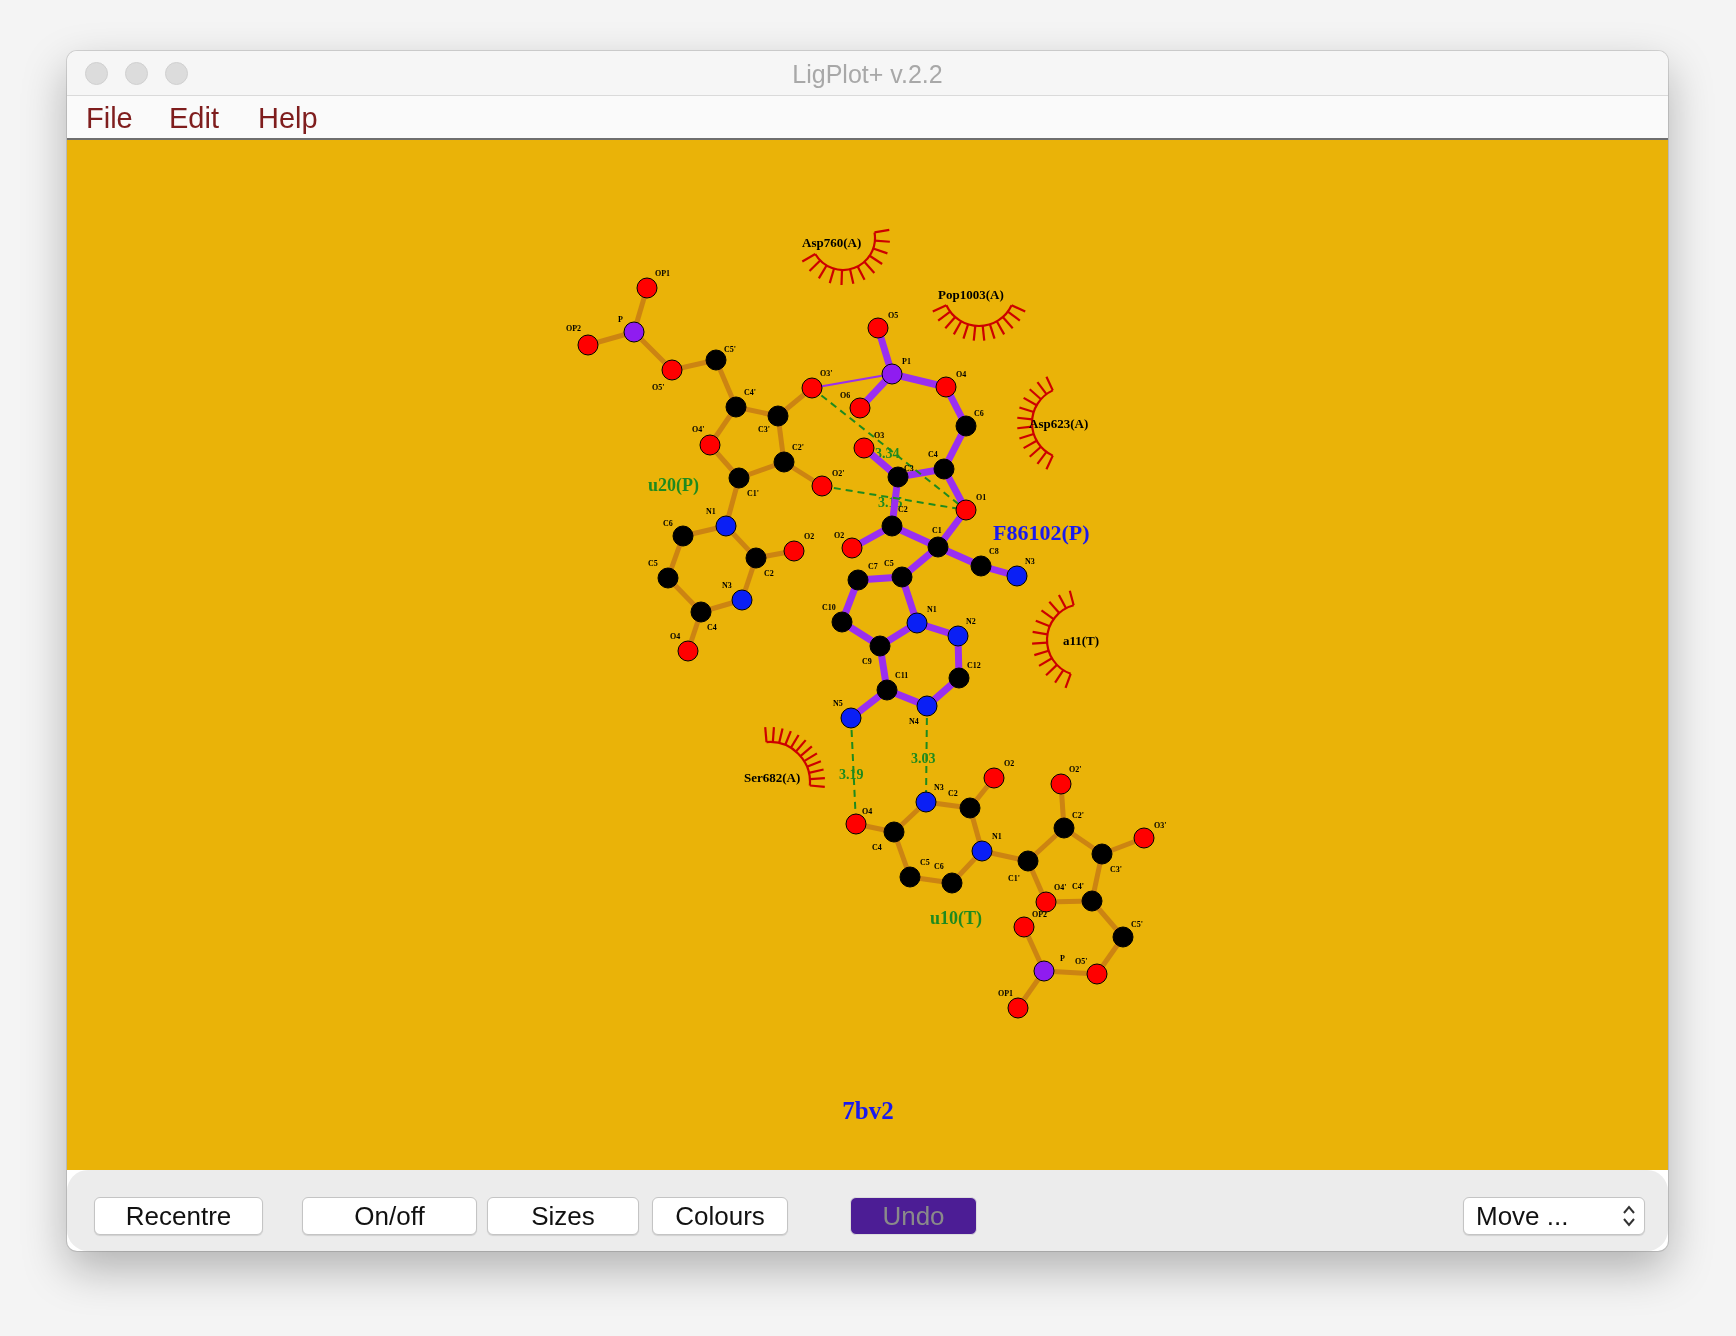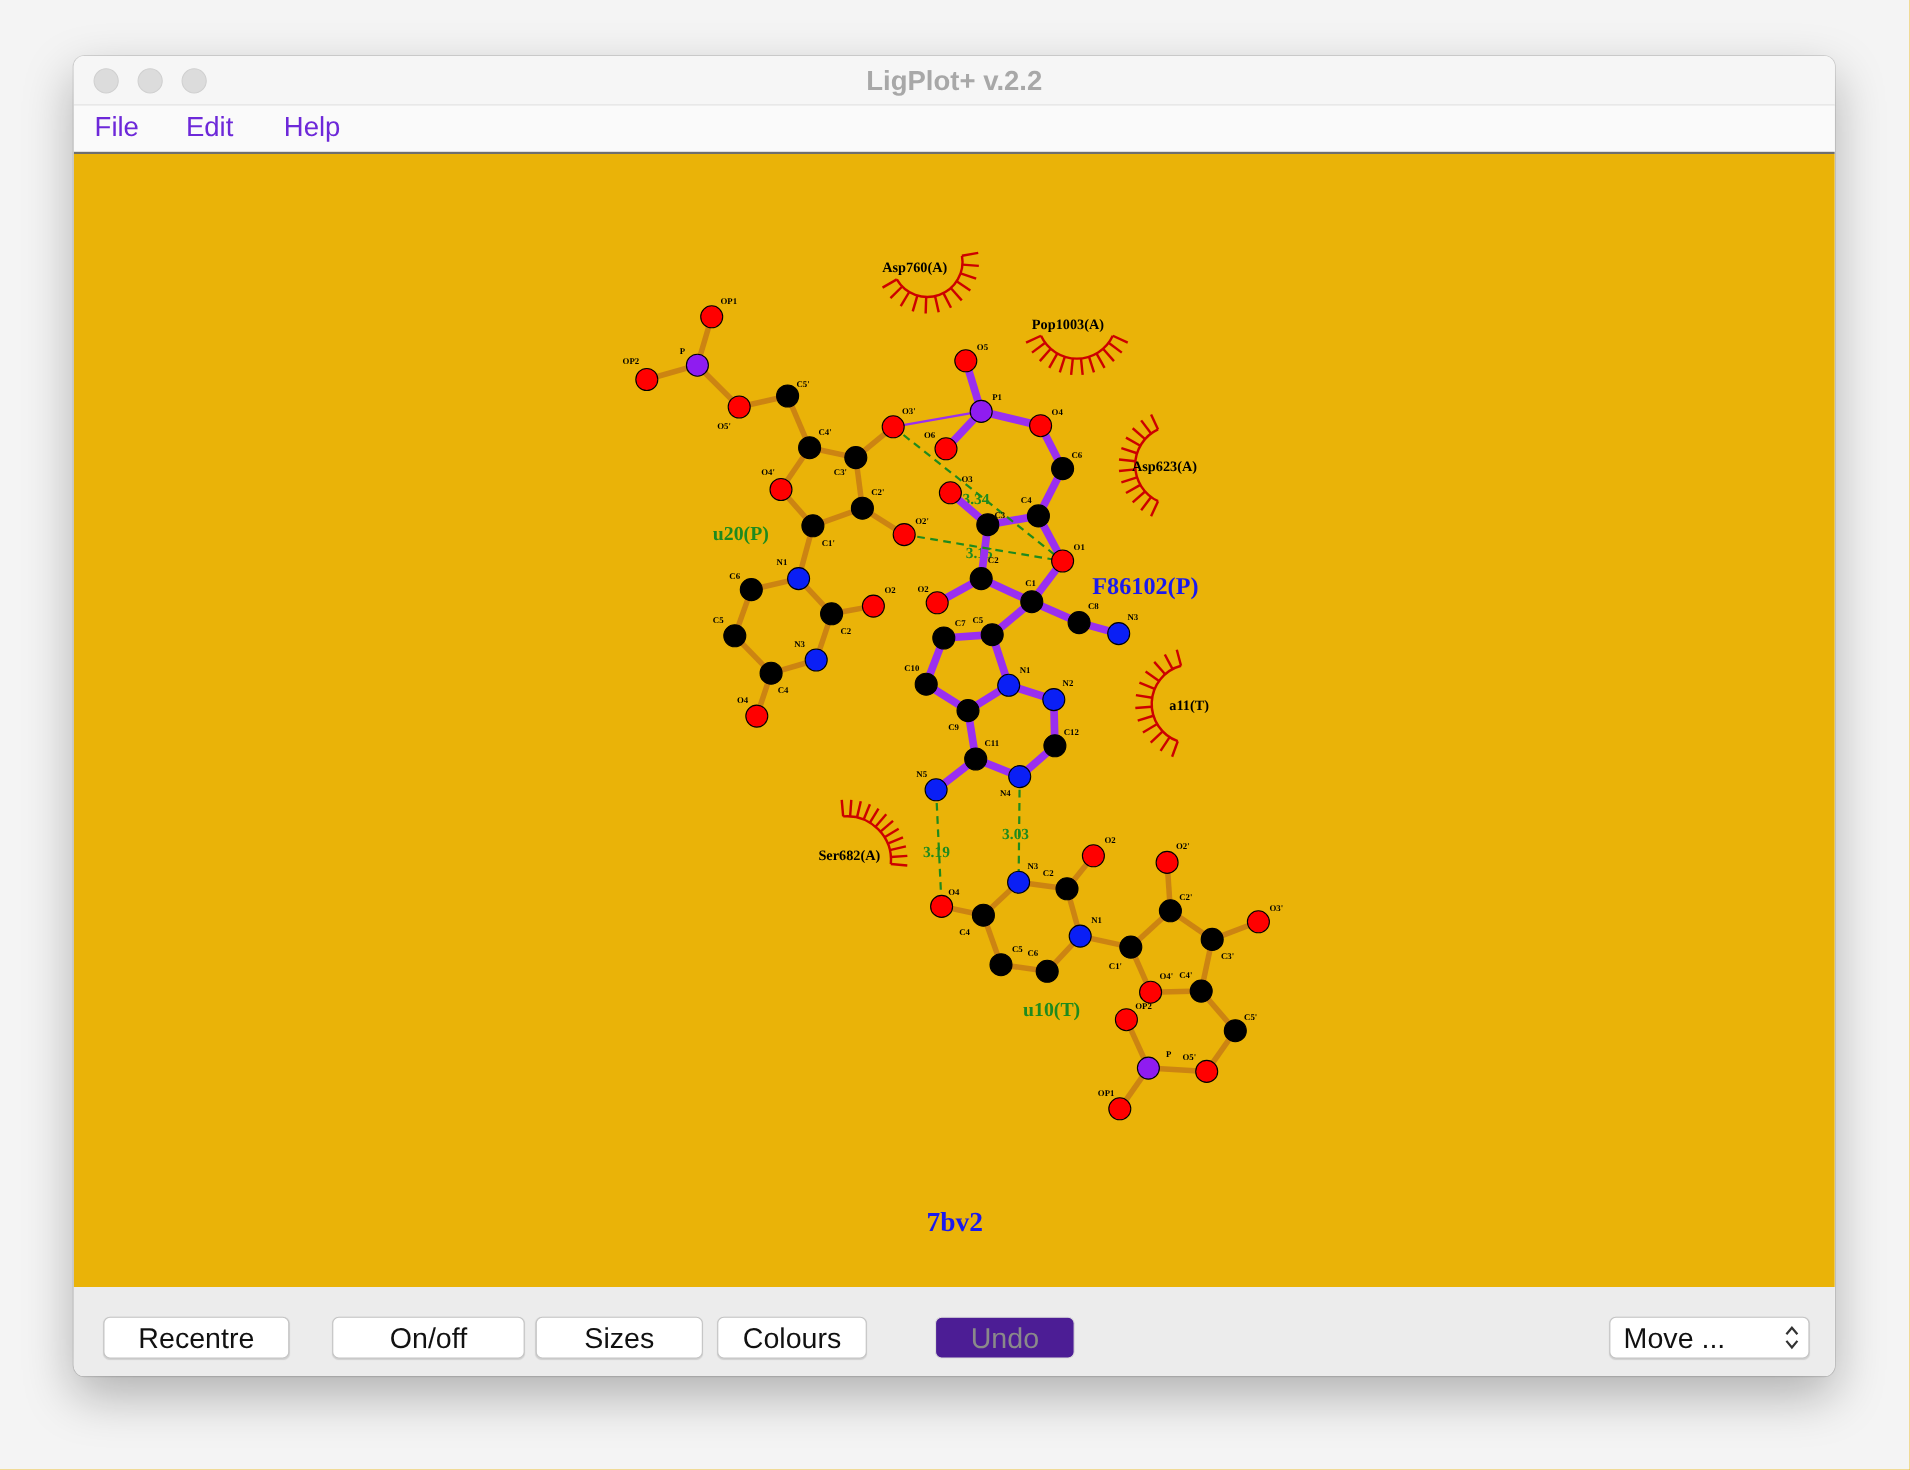--- a/index.html
+++ b/index.html
@@ -4,26 +4,26 @@
 <style>
   html, body { margin:0; padding:0; }
   body { width:1736px; height:1336px; background:#f4f4f4; position:relative; overflow:hidden;
          font-family:"Liberation Sans", sans-serif; }
   .window { position:absolute; left:67px; top:51px; width:1601px; height:1200px; background:#fff;
             border-radius:10px; box-shadow:0 18px 45px rgba(0,0,0,0.28), 0 0 0 1px rgba(0,0,0,0.12); overflow:hidden; }
   .titlebar { position:absolute; left:0; top:0; right:0; height:44px; background:#f6f6f6;
               border-bottom:1px solid #dadada; }
   .light { position:absolute; top:11px; width:23px; height:23px; border-radius:50%; background:#dcdcdc;
            border:1px solid #d0d0d0; box-sizing:border-box; }
-  .title { position:absolute; left:0; right:0; top:9px; text-align:center; color:#a8a8a8; font-size:25px;font-weight:bold; }
+  .title { position:absolute; left:0; right:0; top:9px; text-align:center; color:#a8a8a8; font-size:25px; }
   .menubar { position:absolute; left:0; right:0; top:45px; height:42px; background:#fafafa;
              border-bottom:2px solid #6e6e6e; }
-  .menu { position:absolute; top:6px; font-size:25px; color:#6d28d9; cursor:default; }
+  .menu { position:absolute; top:6px; font-size:29px; color:#7f1d1d; cursor:default; }
   .canvas { position:absolute; left:0; top:89px; width:1601px; height:1030px; background:#eab308; }
-  .toolbar { position:absolute; left:0; top:1119px; width:1601px; height:81px; background:#ececec; }
+  .toolbar { position:absolute; left:0; top:1119px; width:1601px; height:81px; background:#ececec;border-radius:21px; }
   .btn { position:absolute; top:27px; height:38px; background:#fff; border:1px solid #c4c4c4;
          border-radius:6px; box-shadow:0 1px 1px rgba(0,0,0,0.12); font-size:26px; color:#111;
          display:flex; align-items:center; justify-content:center; box-sizing:border-box; }
   .btn.disabled { background:#4c1d95; color:#8a8a8a; border-color:#dcdcdc; box-shadow:none; }
   .select { justify-content:flex-start; padding-left:12px; }
   .updown { position:absolute; right:8px; top:5px; width:14px; height:26px; }
   svg text { font-family:"Liberation Serif", serif; font-weight:bold; }
 </style>
 </head>
 <body>

